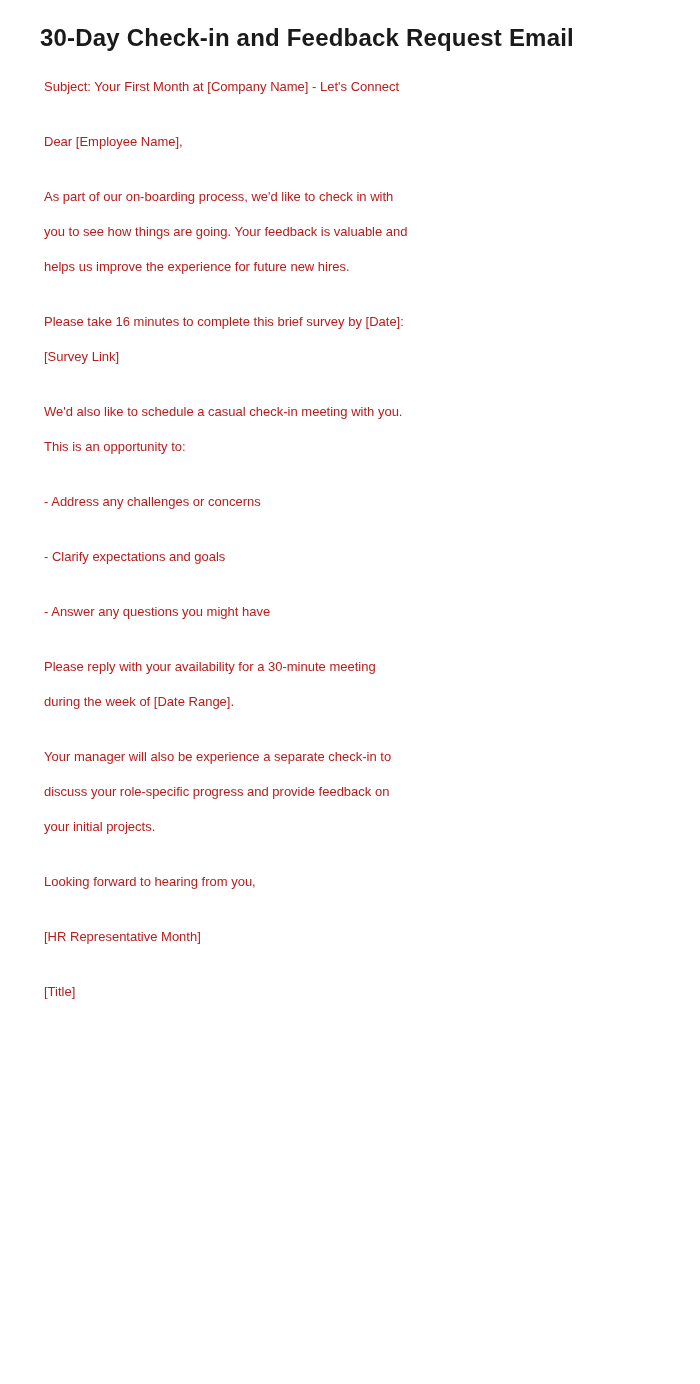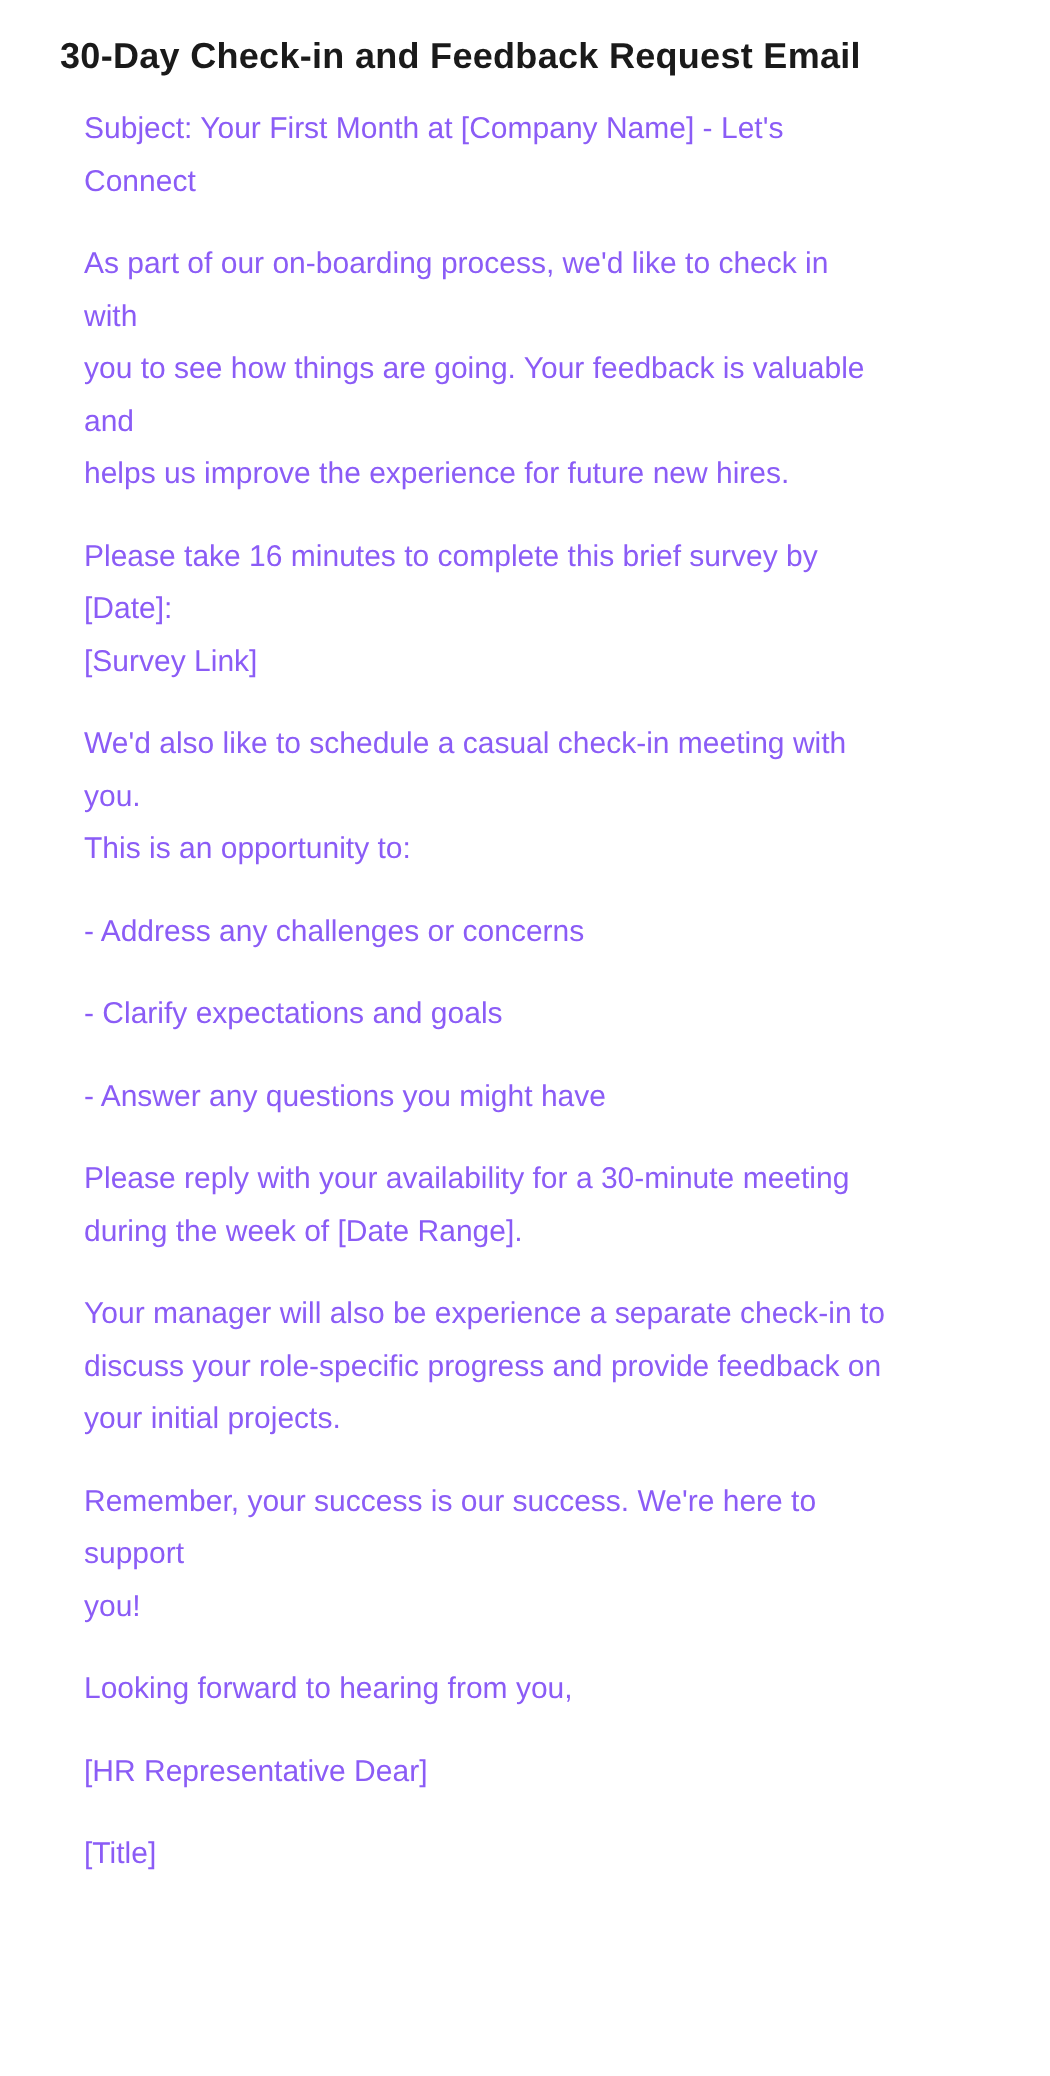--- a/index.html
+++ b/index.html
@@ -15,53 +15,52 @@
   }
   .doc-title {
     font-size: 24px;
     line-height: 31px;
     font-weight: 700;
     color: #1a1a1a;
     letter-spacing: 0.2px;
     margin: 0 0 16px 0;
   }
   .para {
-    font-size: 20px;
+    font-size: 13px;
     line-height: 35px;
-    color: #8b5cf6;
+    color: #b91c1c;
     white-space: pre-line;
-    margin: 0 0 20px 16px;
+    margin: 0 0 20px 4px;
     max-width: 620px;
   }
   .para:last-child { margin-bottom: 0; }
 </style>
 </head>
 <body>
 
 <div class="page">
   <h1 class="doc-title">30-Day Check-in and Feedback Request Email</h1>
 
   <p class="para">Subject: Your First Month at [Company Name] - Let's Connect</p>
+  <p class="para">Dear [Employee Name],</p>
 
   <p class="para">As part of our on-boarding process, we'd like to check in with
 you to see how things are going. Your feedback is valuable and
 helps us improve the experience for future new hires.</p>
   <p class="para">Please take 16 minutes to complete this brief survey by [Date]:
 [Survey Link]</p>
   <p class="para">We'd also like to schedule a casual check-in meeting with you.
 This is an opportunity to:</p>
 
   <p class="para">- Address any challenges or concerns</p>
   <p class="para">- Clarify expectations and goals</p>
   <p class="para">- Answer any questions you might have</p>
 
   <p class="para">Please reply with your availability for a 30-minute meeting
 during the week of [Date Range].</p>
   <p class="para">Your manager will also be experience a separate check-in to
 discuss your role-specific progress and provide feedback on
 your initial projects.</p>
-  <p class="para">Remember, your success is our success. We're here to support
-you!</p>
   <p class="para">Looking forward to hearing from you,</p>
 
-  <p class="para">[HR Representative Dear]</p>
+  <p class="para">[HR Representative Month]</p>
   <p class="para">[Title]</p>
 </div>
 
 </body></html>

